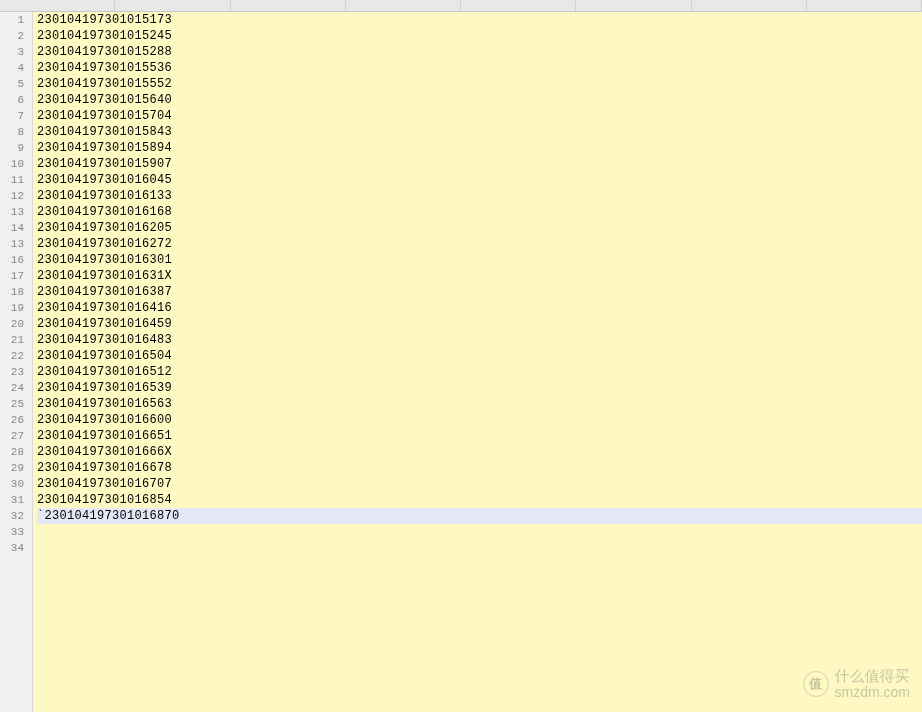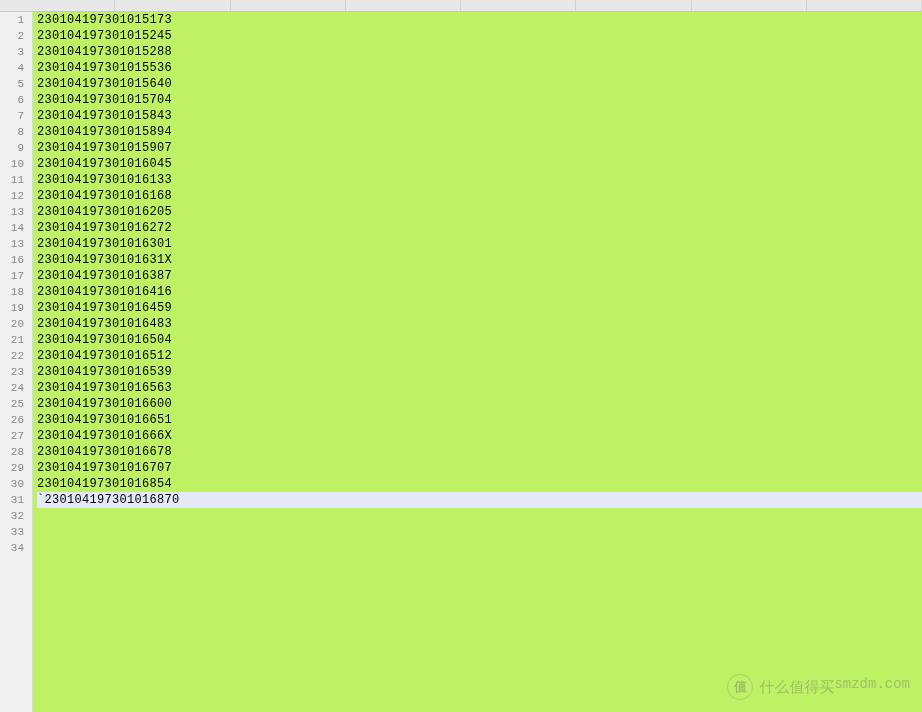--- a/index.html
+++ b/index.html
@@ -42,21 +42,21 @@
       line-height: 16px;
       user-select: none;
       font-family: Consolas, "Courier New", monospace;
       border-right: 1px solid #d8d8d8;
     }
     .gutter-line {
       height: 16px;
     }
     .content {
       flex: 1;
-      background: #bef264;
+      background: #fef9c3;
       font-family: Consolas, "Courier New", monospace;
       font-size: 12px;
       line-height: 16px;
       padding-left: 4px;
       color: #000000;
       letter-spacing: 0.3px;
     }
     .content-line {
       height: 16px;
       white-space: pre;
@@ -87,22 +87,22 @@
       justify-content: center;
       font-size: 13px;
       font-weight: bold;
     }
     .watermark-sub {
       font-size: 14px;
       margin-top: -2px;
     }
     .watermark-text-wrap {
       display: flex;
+      flex-direction: column;
       align-items: flex-start;
-      font-family: Liberation Mono, monospace;
     }
   </style>
 </head>
 <body>
 
 <div class="header-bar">
   <div class="header-spacer"></div>
   <div class="header-spacer"></div>
   <div class="header-spacer"></div>
   <div class="header-spacer"></div>
@@ -147,20 +147,21 @@
       <div class="gutter-line">31</div>
       <div class="gutter-line">32</div>
       <div class="gutter-line">33</div>
       <div class="gutter-line">34</div>
     </div>
   <div class="content" id="content">
       <div class="content-line">230104197301015173</div>
       <div class="content-line">230104197301015245</div>
       <div class="content-line">230104197301015288</div>
       <div class="content-line">230104197301015536</div>
+      <div class="content-line">230104197301015552</div>
       <div class="content-line">230104197301015640</div>
       <div class="content-line">230104197301015704</div>
       <div class="content-line">230104197301015843</div>
       <div class="content-line">230104197301015894</div>
       <div class="content-line">230104197301015907</div>
       <div class="content-line">230104197301016045</div>
       <div class="content-line">230104197301016133</div>
       <div class="content-line">230104197301016168</div>
       <div class="content-line">230104197301016205</div>
       <div class="content-line">230104197301016272</div>

